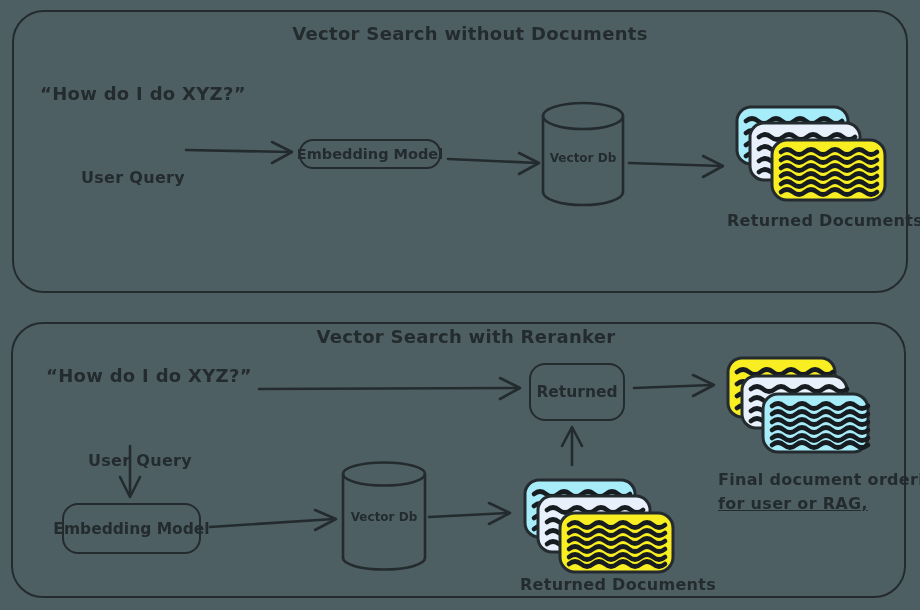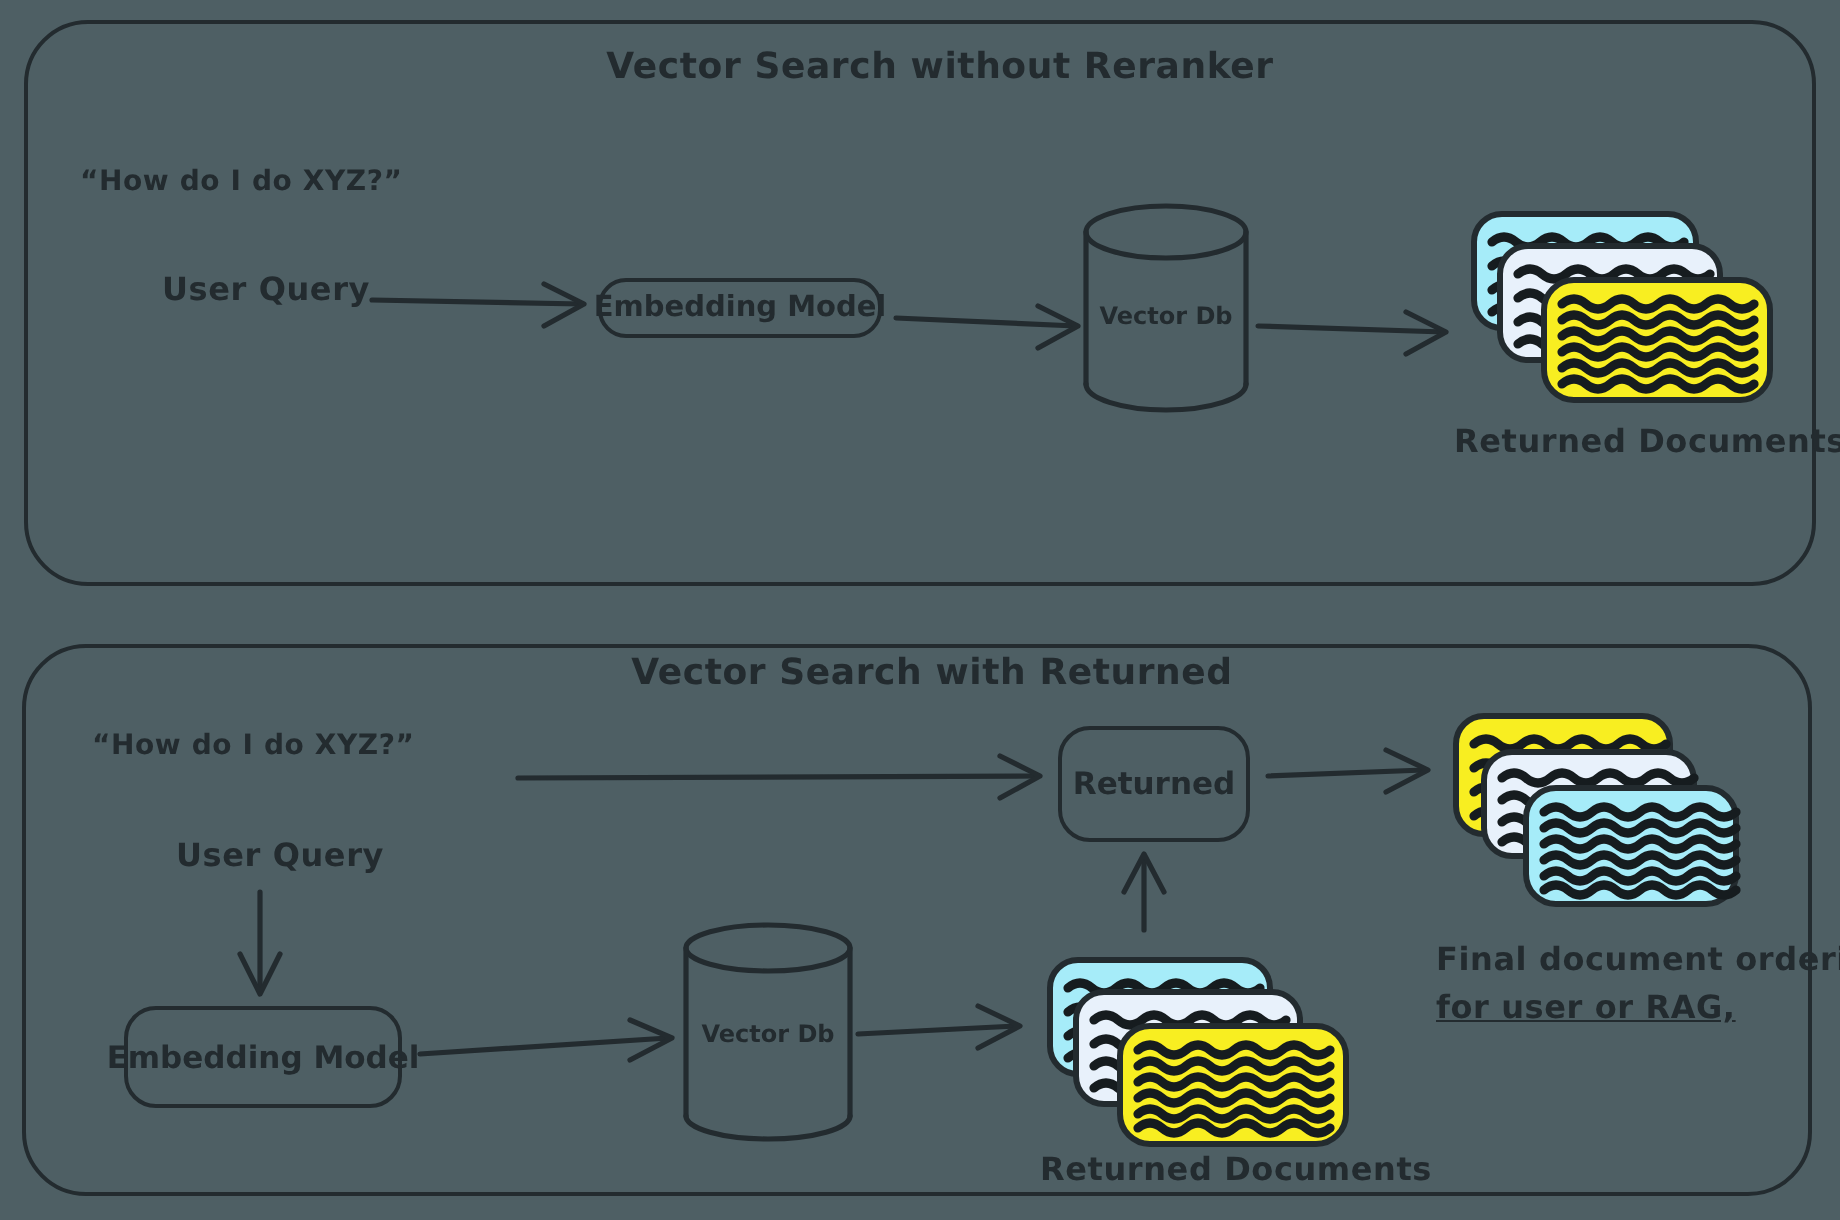--- a/index.html
+++ b/index.html
@@ -22,22 +22,22 @@
     background: transparent;
   }
   .lbl {
     position: absolute;
     color: #232b2f;
     font-weight: bold;
     white-space: nowrap;
     letter-spacing: 0.3px;
   }
   .panel-title   { font-size: 18px; }
-  .query-text    { font-size: 14px; }
-  .small-label   { font-size: 16px; }
+  .query-text    { font-size: 18px; }
+  .small-label   { font-size: 16px; margin-top: 33px; }
   .caption-label { font-size: 16px; }
   .node-box {
     position: absolute;
     border: 2.5px solid #232b2f;
     border-radius: 14px;
     display: flex;
     align-items: center;
     justify-content: center;
     color: #232b2f;
     font-weight: bold;
@@ -232,30 +232,30 @@
             <use href="#wave" x="772" y="422"></use>
               <use href="#wave" x="772" y="430"></use>
             <use href="#wave" x="772" y="438"></use>
               <use href="#wave" x="772" y="445"></use>
           </g>
         </g>
       </g>
     </g>
   </svg>
 
-  <div class="lbl panel-title" style="left:470px; top:23px; transform:translateX(-50%);">Vector Search without Reranker</div>
+  <div class="lbl panel-title" style="left:470px; top:23px; transform:translateX(-50%);">Vector Search without Documents</div>
   <div class="lbl query-text" style="left:40px; top:83px;">“How do I do XYZ?”</div>
   <div class="lbl small-label" style="left:81px; top:135px;">User Query</div>
   <div class="node-box" style="left:299px; top:139px; width:138px; height:26px; font-size:14.5px;">
     <span>Embedding Model</span>
   </div>
   <div class="cyl-label" style="left:583px; top:158px;">Vector Db</div>
   <div class="lbl caption-label" style="left:727px; top:211px;">Returned Documents</div>
 
-  <div class="lbl panel-title" style="left:466px; top:326px; transform:translateX(-50%);">Vector Search with Returned</div>
+  <div class="lbl panel-title" style="left:466px; top:326px; transform:translateX(-50%);">Vector Search with Reranker</div>
   <div class="lbl query-text" style="left:46px; top:365px;">“How do I do XYZ?”</div>
   <div class="lbl small-label" style="left:88px; top:418px;">User Query</div>
   <div class="node-box" style="left:62px; top:503px; width:135px; height:47px; font-size:15.5px; border-radius:16px;">
     <span>Embedding Model</span>
   </div>
   <div class="cyl-label" style="left:384px; top:517px;">Vector Db</div>
   <div class="node-box" style="left:529px; top:363px; width:92px; height:54px; font-size:15.5px; border-radius:16px;">
     <span>Returned</span>
   </div>
   <div class="lbl caption-label" style="left:520px; top:575px;">Returned Documents</div>

